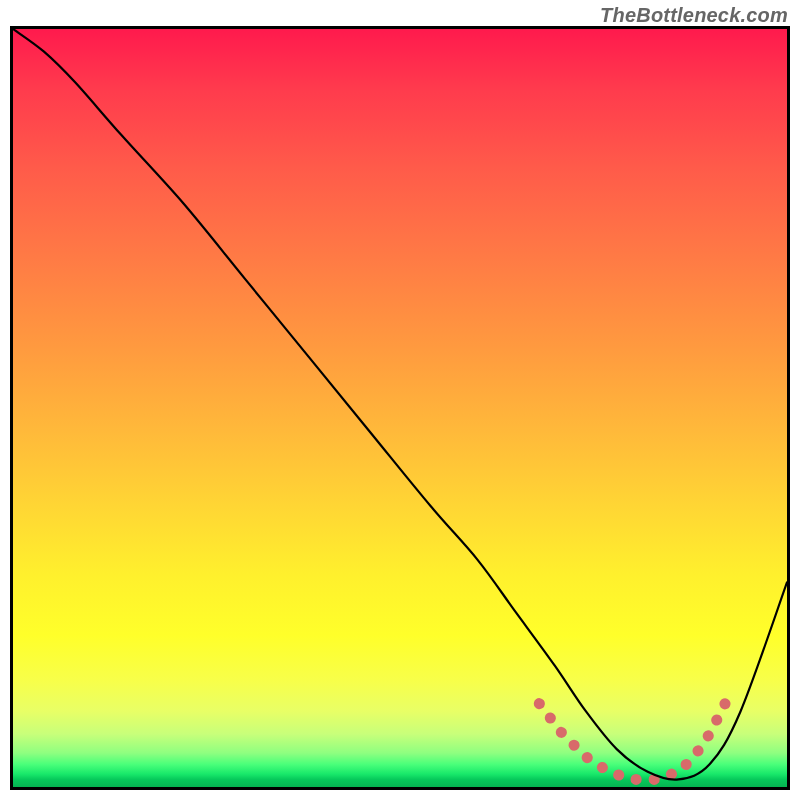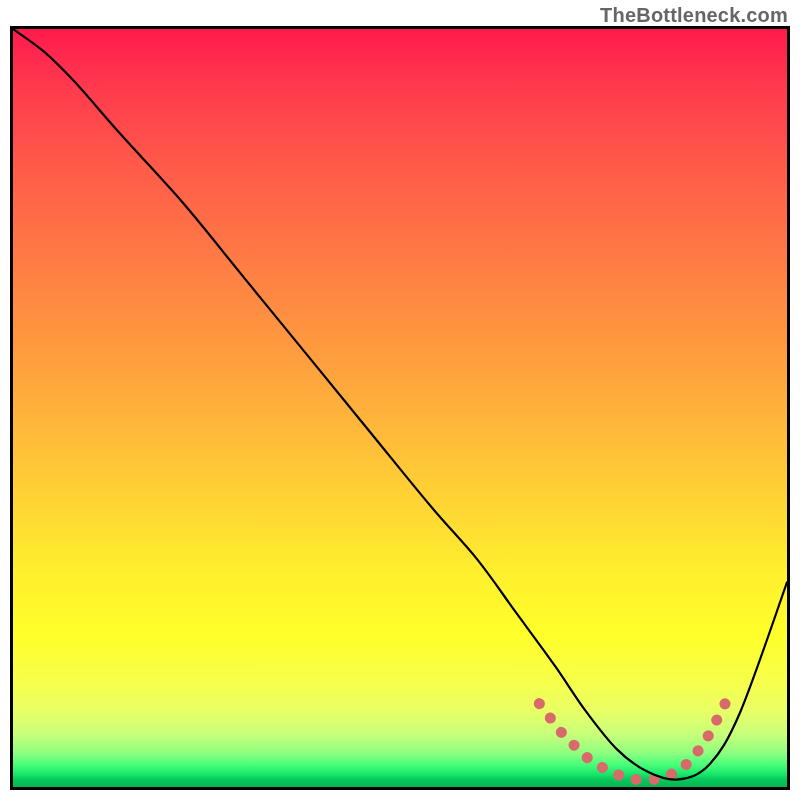--- a/index.html
+++ b/index.html
@@ -8,20 +8,21 @@
     width: 800px;
     height: 800px;
     background: #ffffff;
     font-family: Arial, Helvetica, sans-serif;
     overflow: hidden;
   }
   .stage {
     position: relative;
     width: 800px;
     height: 800px;
+    font-style: italic;
   }
   .watermark {
     position: absolute;
     top: 4px;
     right: 12px;
     font-size: 20px;
     font-weight: 600;
     color: #666666;
     letter-spacing: 0.2px;
   }

